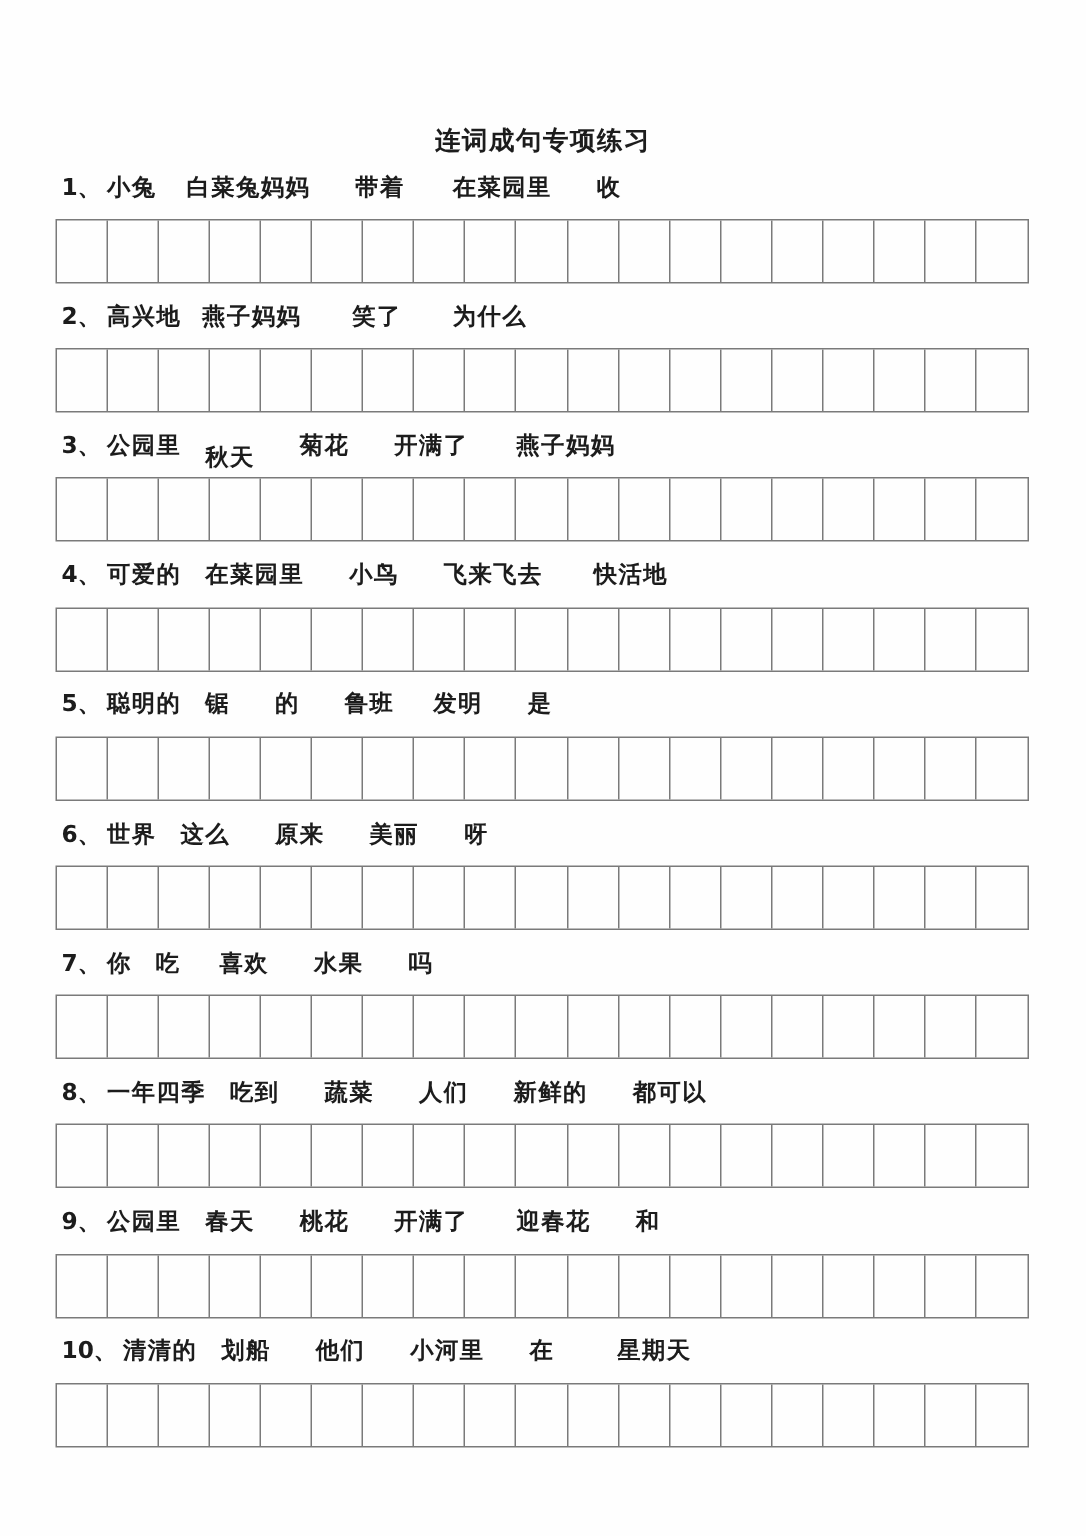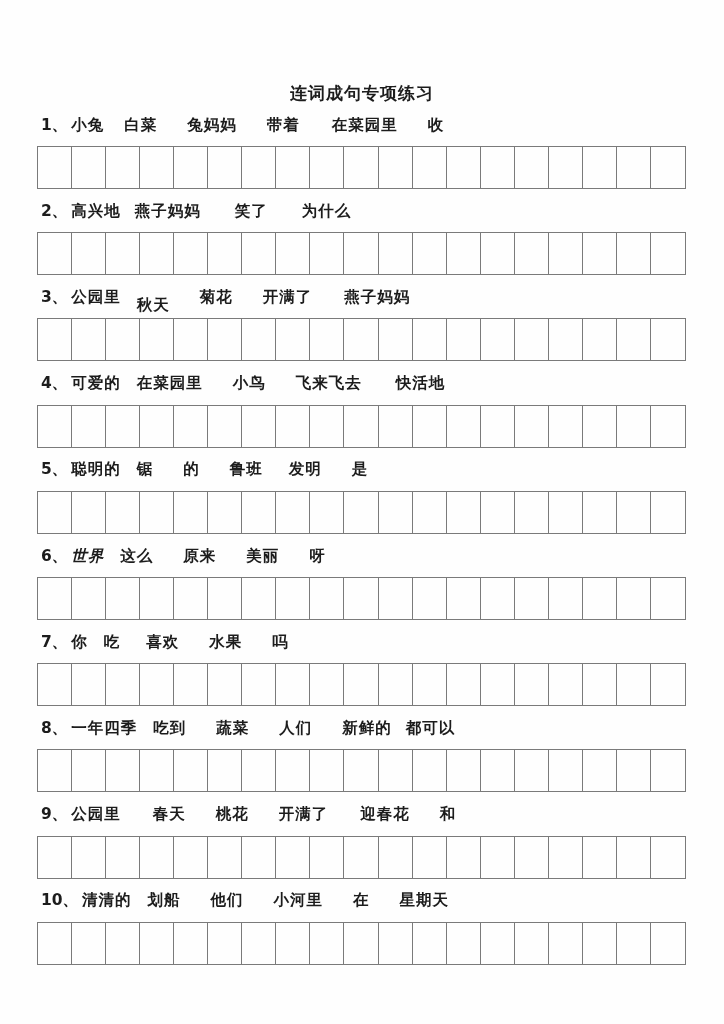--- a/index.html
+++ b/index.html
@@ -79,21 +79,21 @@
 <body>
 
 <div class="page">
   <div class="title">连词成句专项练习</div>
   <div id="questions">
       <div class="question" style="top: 113px;">
         <div class="prompt">
           <span class="q-num">1、</span>
           <span class="word" style="margin-left: 2px;">小兔</span>
           <span class="word" style="margin-left: 20px;">白菜</span>
-          <span class="word" style="margin-left: 30px;">兔妈妈</span>
+          <span class="word" style="">兔妈妈</span>
           <span class="word" style="margin-left: 30px;">带着</span>
           <span class="word" style="margin-left: 32px;">在菜园里</span>
           <span class="word" style="margin-left: 30px;">收</span>
         </div>
         <div class="grid">
           <div class="cell"></div>
           <div class="cell"></div>
           <div class="cell"></div>
           <div class="cell"></div>
           <div class="cell"></div>
@@ -233,21 +233,21 @@
           <div class="cell"></div>
           <div class="cell"></div>
           <div class="cell"></div>
           <div class="cell"></div>
           <div class="cell"></div>
         </div>
       </div>
       <div class="question" style="top: 544px;">
         <div class="prompt">
           <span class="q-num">6、</span>
-          <span class="word" style="margin-left: 2px; font-style: italic;">世界</span>
+          <span class="word" style="margin-left: 2px;">世界</span>
           <span class="word" style="margin-left: 16px;">这么</span>
           <span class="word" style="margin-left: 30px;">原来</span>
           <span class="word" style="margin-left: 30px;">美丽</span>
           <span class="word" style="margin-left: 30px;">呀</span>
         </div>
         <div class="grid">
           <div class="cell"></div>
           <div class="cell"></div>
           <div class="cell"></div>
           <div class="cell"></div>
@@ -300,21 +300,21 @@
         </div>
       </div>
       <div class="question" style="top: 716.4px;">
         <div class="prompt">
           <span class="q-num">8、</span>
           <span class="word" style="margin-left: 2px;">一年四季</span>
           <span class="word" style="margin-left: 16px; font-family: Liberation Serif, serif;">吃到</span>
           <span class="word" style="margin-left: 30px;">蔬菜</span>
           <span class="word" style="margin-left: 30px;">人们</span>
           <span class="word" style="margin-left: 30px;">新鲜的</span>
-          <span class="word" style="margin-left: 14px;">都可以</span>
+          <span class="word" style="margin-left: 30px;">都可以</span>
         </div>
         <div class="grid">
           <div class="cell"></div>
           <div class="cell"></div>
           <div class="cell"></div>
           <div class="cell"></div>
           <div class="cell"></div>
           <div class="cell"></div>
           <div class="cell"></div>
           <div class="cell"></div>
@@ -328,21 +328,21 @@
           <div class="cell"></div>
           <div class="cell"></div>
           <div class="cell"></div>
           <div class="cell"></div>
         </div>
       </div>
       <div class="question" style="top: 802.6px;">
         <div class="prompt">
           <span class="q-num">9、</span>
           <span class="word" style="margin-left: 2px;">公园里</span>
-          <span class="word" style="margin-left: 32px;">春天</span>
+          <span class="word" style="margin-left: 16px;">春天</span>
           <span class="word" style="margin-left: 30px;">桃花</span>
           <span class="word" style="margin-left: 30px;">开满了</span>
           <span class="word" style="margin-left: 32px;">迎春花</span>
           <span class="word" style="margin-left: 30px;">和</span>
         </div>
         <div class="grid">
           <div class="cell"></div>
           <div class="cell"></div>
           <div class="cell"></div>
           <div class="cell"></div>
@@ -364,21 +364,21 @@
         </div>
       </div>
       <div class="question" style="top: 888.8px;">
         <div class="prompt">
           <span class="q-num">10、</span>
           <span class="word" style="margin-left: 2px;">清清的</span>
           <span class="word" style="margin-left: 16px;">划船</span>
           <span class="word" style="margin-left: 30px; text-align: right;">他们</span>
           <span class="word" style="margin-left: 30px;">小河里</span>
           <span class="word" style="margin-left: 30px;">在</span>
-          <span class="word" style="margin-left: 30px;">星期天</span>
+          <span class="word" style="margin-left: 42px;">星期天</span>
         </div>
         <div class="grid">
           <div class="cell"></div>
           <div class="cell"></div>
           <div class="cell"></div>
           <div class="cell"></div>
           <div class="cell"></div>
           <div class="cell"></div>
           <div class="cell"></div>
           <div class="cell"></div>

